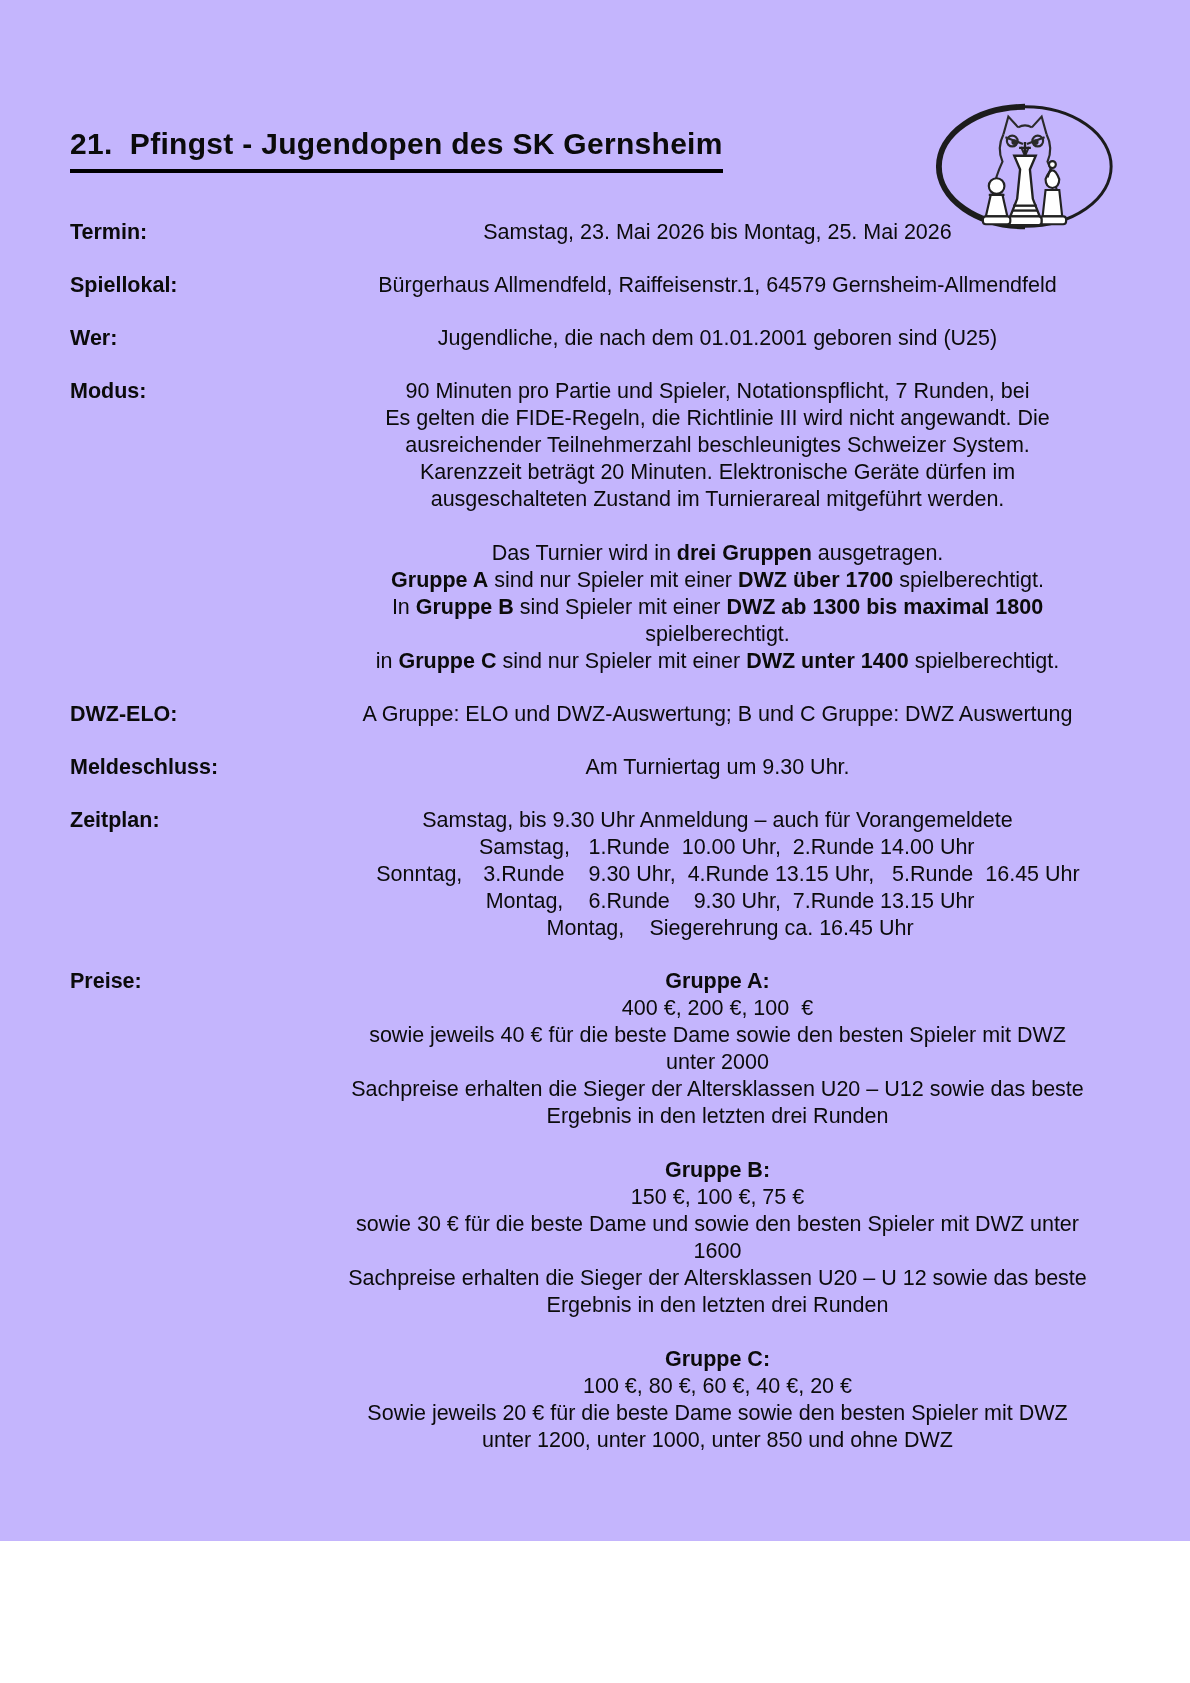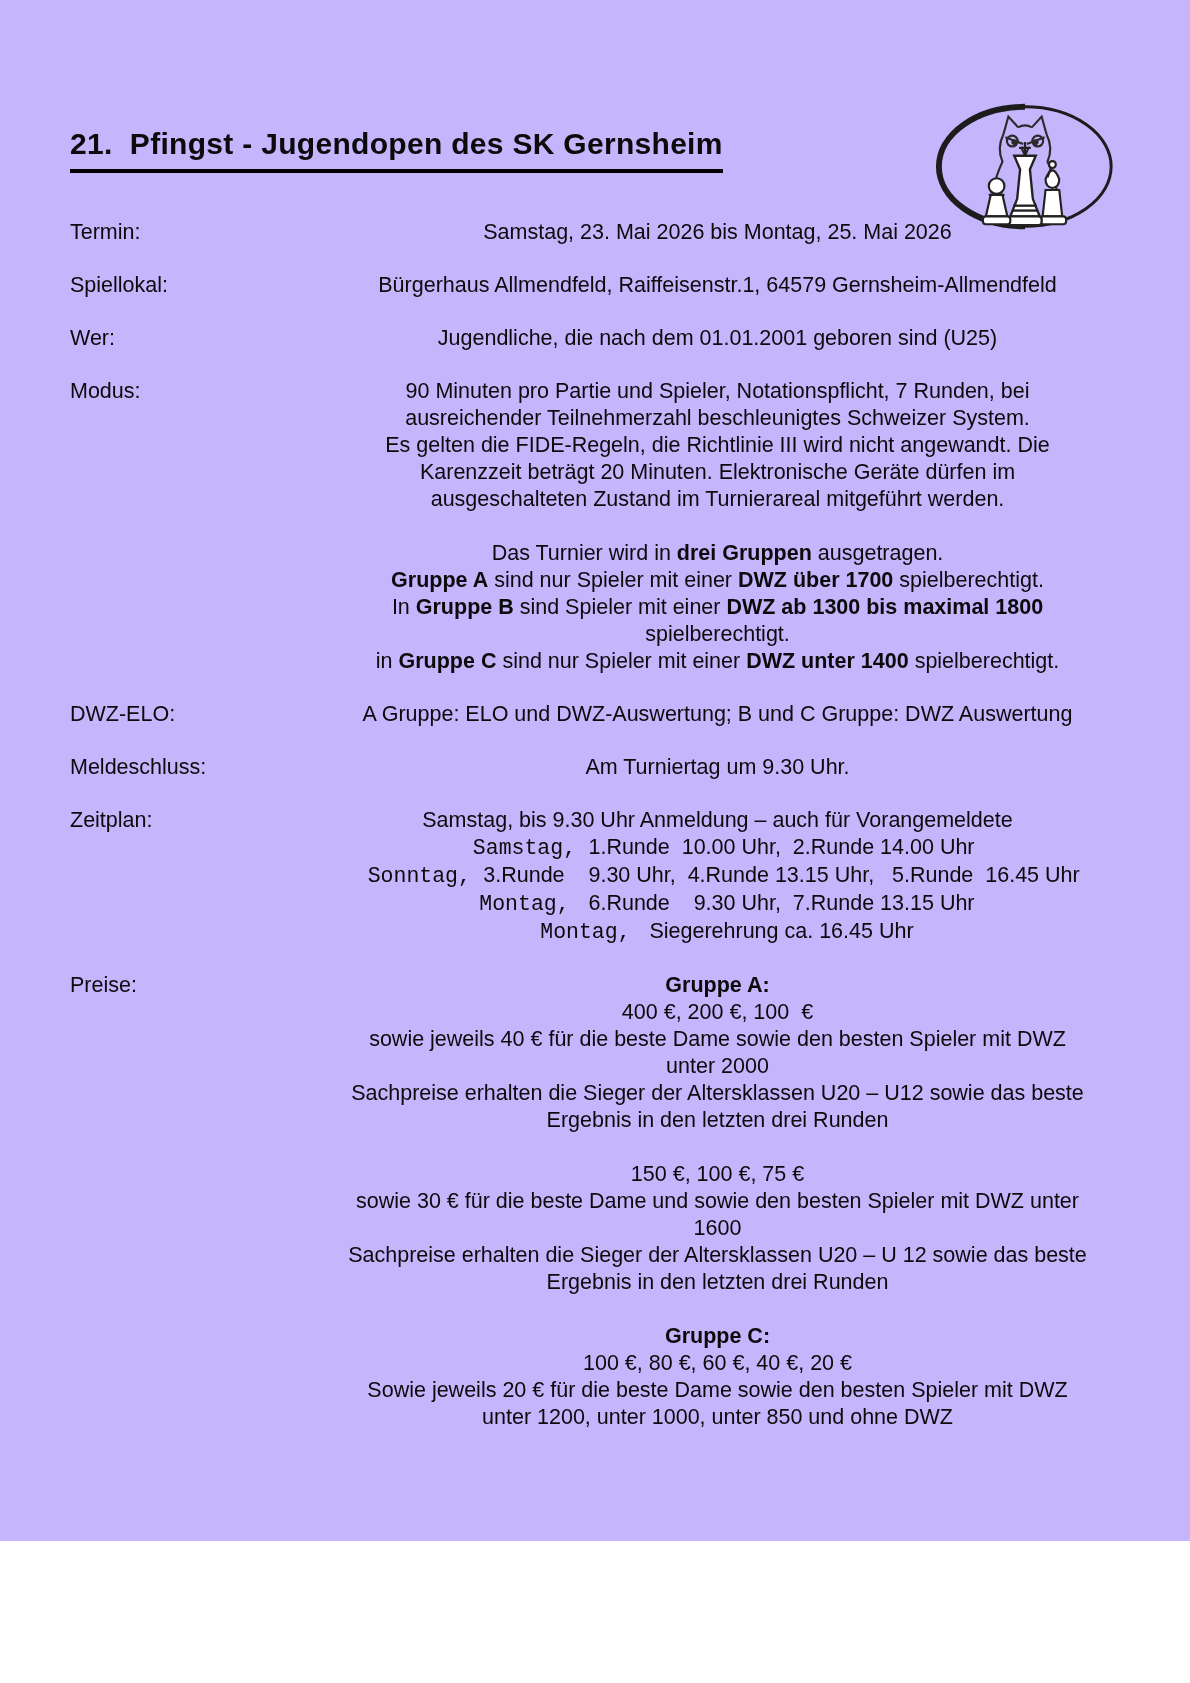--- a/index.html
+++ b/index.html
@@ -22,26 +22,26 @@
     display: inline-block;
     margin: 0;
     font-size: 30px; line-height: 40px; font-weight: bold;
     letter-spacing: 0.3px;
     border-bottom: 4px solid #000;
     padding-bottom: 5px;
     white-space: pre;
   }
   .logo { position: absolute; top: 97px; right: 72px; }
   .row { display: flex; margin-bottom: 26px; }
-  .row .label { flex: 0 0 215px; width: 215px; font-weight: normal; }
+  .row .label { flex: 0 0 215px; width: 215px; font-weight: bold; }
   .row .content { flex: 1 1 auto; min-width: 0; }
   .line { white-space: pre; text-align: center; }
   .b { font-weight: bold; }
   .spacer { height: 27px; }
-  .zday { display: inline-block; width: 128px; white-space: pre; font-family: Liberation Mono, monospace; }
+  .zday { display: inline-block; width: 128px; white-space: pre; }
   .zevents { white-space: pre; }
   .group-heading { font-weight: bold; white-space: pre; }
 </style>
 </head>
 <body>
 
 <div class="page">
 
   <div class="header">
     <h1 class="title">21.  Pfingst - Jugendopen des SK Gernsheim</h1>
@@ -108,22 +108,22 @@
     <div class="label">Wer:</div>
     <div class="content">
       <div class="line">Jugendliche, die nach dem 01.01.2001 geboren sind (U25)</div>
     </div>
   </div>
 
   <div class="row">
     <div class="label">Modus:</div>
     <div class="content">
       <div class="line">90 Minuten pro Partie und Spieler, Notationspflicht, 7 Runden, bei</div>
+      <div class="line">Es gelten die FIDE-Regeln, die Richtlinie III wird nicht angewandt. Die</div>
       <div class="line">ausreichender Teilnehmerzahl beschleunigtes Schweizer System.</div>
-      <div class="line">Es gelten die FIDE-Regeln, die Richtlinie III wird nicht angewandt. Die</div>
       <div class="line">Karenzzeit beträgt 20 Minuten. Elektronische Geräte dürfen im</div>
       <div class="line">ausgeschalteten Zustand im Turnierareal mitgeführt werden.</div>
       <div class="spacer"></div>
       <div class="line"><span>Das Turnier wird in </span><span class="b">drei Gruppen</span><span> ausgetragen.</span></div>
       <div class="line"><span class="b">Gruppe A</span><span> sind nur Spieler mit einer </span><span class="b">DWZ über 1700</span><span> spielberechtigt.</span></div>
       <div class="line"><span>In </span><span class="b">Gruppe B</span><span> sind Spieler mit einer </span><span class="b">DWZ ab 1300 bis maximal 1800</span></div>
       <div class="line">spielberechtigt.</div>
       <div class="line"><span>in </span><span class="b">Gruppe C</span><span> sind nur Spieler mit einer </span><span class="b">DWZ unter 1400</span><span> spielberechtigt.</span></div>
     </div>
   </div>
@@ -156,20 +156,21 @@
   <div class="row">
     <div class="label">Preise:</div>
     <div class="content">
       <div class="line group-heading">Gruppe A:</div>
       <div class="line">400 €, 200 €, 100  €</div>
       <div class="line">sowie jeweils 40 € für die beste Dame sowie den besten Spieler mit DWZ</div>
       <div class="line">unter 2000</div>
       <div class="line">Sachpreise erhalten die Sieger der Altersklassen U20 – U12 sowie das beste</div>
       <div class="line">Ergebnis in den letzten drei Runden</div>
       <div class="spacer"></div>
+      <div class="line group-heading">Gruppe B:</div>
       <div class="line">150 €, 100 €, 75 €</div>
       <div class="line">sowie 30 € für die beste Dame und sowie den besten Spieler mit DWZ unter</div>
       <div class="line">1600</div>
       <div class="line">Sachpreise erhalten die Sieger der Altersklassen U20 – U 12 sowie das beste</div>
       <div class="line">Ergebnis in den letzten drei Runden</div>
       <div class="spacer"></div>
       <div class="line group-heading">Gruppe C:</div>
       <div class="line">100 €, 80 €, 60 €, 40 €, 20 €</div>
       <div class="line">Sowie jeweils 20 € für die beste Dame sowie den besten Spieler mit DWZ</div>
       <div class="line">unter 1200, unter 1000, unter 850 und ohne DWZ</div>

